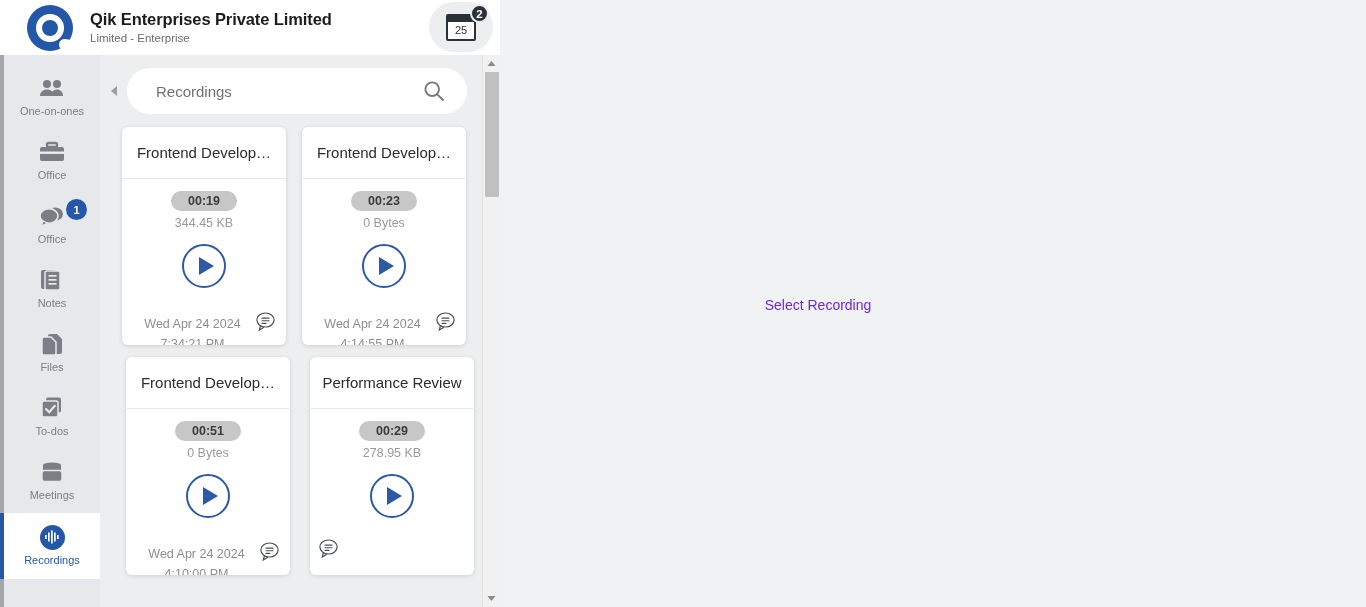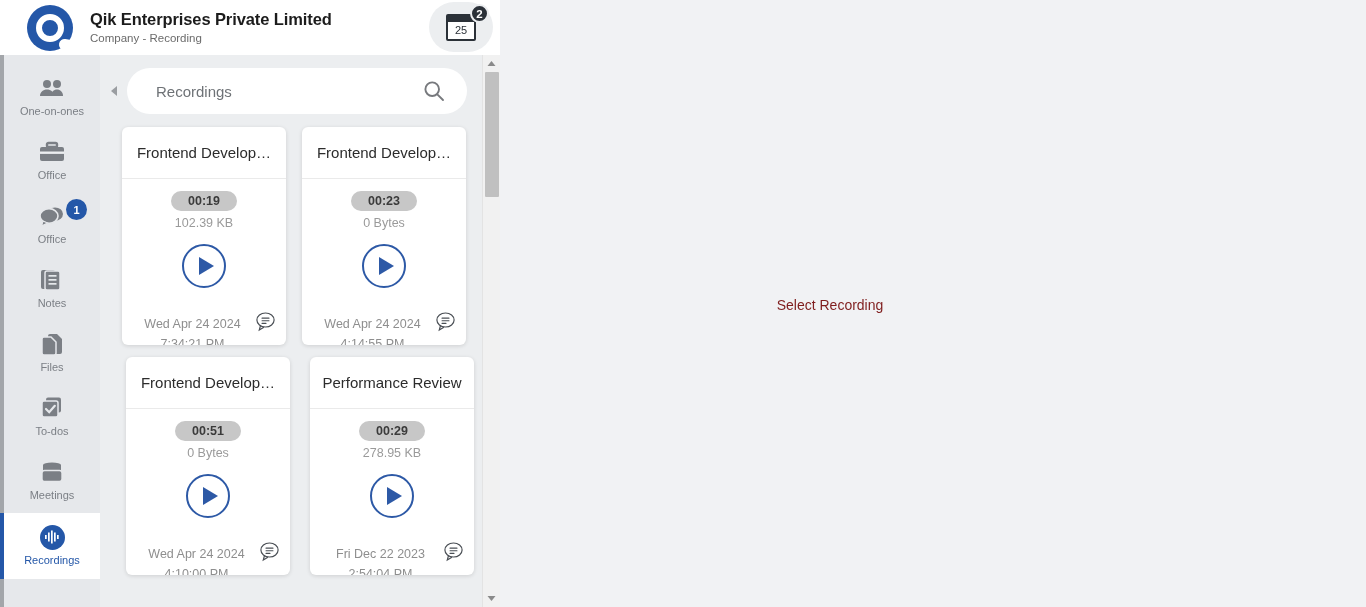--- a/index.html
+++ b/index.html
@@ -244,42 +244,42 @@
   }
 
   
   .detail-pane {
     flex: 1 1 auto;
     background: #f1f2f4;
     display: flex; align-items: center; justify-content: center;
     position: relative;
   }
   .detail-placeholder {
-    font-size: 14px; color: #7f1d1d;
-    position: relative; top: -26px; left: 32px;
+    font-size: 14px; color: #6d28d9;
+    position: relative; top: -26px; left: 20px;
   }
 
   .header-strip-right {
     position: absolute; left: 500px; top: 0; right: 0; height: 55px;
     background: #f1f2f4;
   }
 </style>
 </head>
 <body>
 
 <div id="app">
 
   <div class="header">
     <div class="header-logo">
       <div class="q-outer"></div>
       <div class="q-tail"></div>
     </div>
     <div class="header-text">
       <div class="company-name">Qik Enterprises Private Limited</div>
-      <div class="company-sub">Company - Recording</div>
+      <div class="company-sub">Limited - Enterprise</div>
     </div>
     <div class="header-cal-wrap">
       <div class="cal-icon">
         <div class="cal-top"></div>
         <span class="cal-day">25</span>
       </div>
       <div class="cal-badge">2</div>
     </div>
   </div>
   <div class="header-strip-right"></div>
@@ -404,21 +404,21 @@
         </div>
       </div>
 
       <div class="cards-scroll">
         <div class="cards-grid">
 
           <div class="card">
             <div class="card-title">Frontend Develop…</div>
             <div class="card-body">
               <div class="duration-pill">00:19</div>
-              <div class="file-size">102.39 KB</div>
+              <div class="file-size">344.45 KB</div>
               <div class="play-btn">
                   <div class="play-tri"></div>
                 </div>
             </div>
             <div class="card-footer">
               <div class="card-date">
                 <span>Wed Apr 24 2024</span>
                 <span>7:34:21 PM</span>
               </div>
               <span class="comment-icon">
@@ -488,24 +488,20 @@
           <div class="card card-row-2">
             <div class="card-title">Performance Review</div>
             <div class="card-body">
               <div class="duration-pill">00:29</div>
               <div class="file-size">278.95 KB</div>
               <div class="play-btn">
                   <div class="play-tri"></div>
                 </div>
             </div>
             <div class="card-footer">
-              <div class="card-date">
-                <span>Fri Dec 22 2023</span>
-                <span>2:54:04 PM</span>
-              </div>
               <span class="comment-icon">
                 <svg width="21" height="21" viewBox="0 0 21 21">
                     <ellipse cx="10.5" cy="9" rx="8.6" ry="7" fill="none" stroke="#4a4f55" stroke-width="1.2"></ellipse>
                     <path d="M5.5 14.5l-1.2 4.4 4.6-2.6" fill="none" stroke="#4a4f55" stroke-width="1.2"></path>
                     <rect x="6.5" y="6.6" width="8" height="1.1" rx="0.5" fill="#4a4f55"></rect>
                     <rect x="6.5" y="9.2" width="8" height="1.1" rx="0.5" fill="#4a4f55"></rect>
                     <rect x="6.5" y="11.8" width="5" height="1.1" rx="0.5" fill="#4a4f55"></rect>
                   </svg>
               </span>
             </div>

